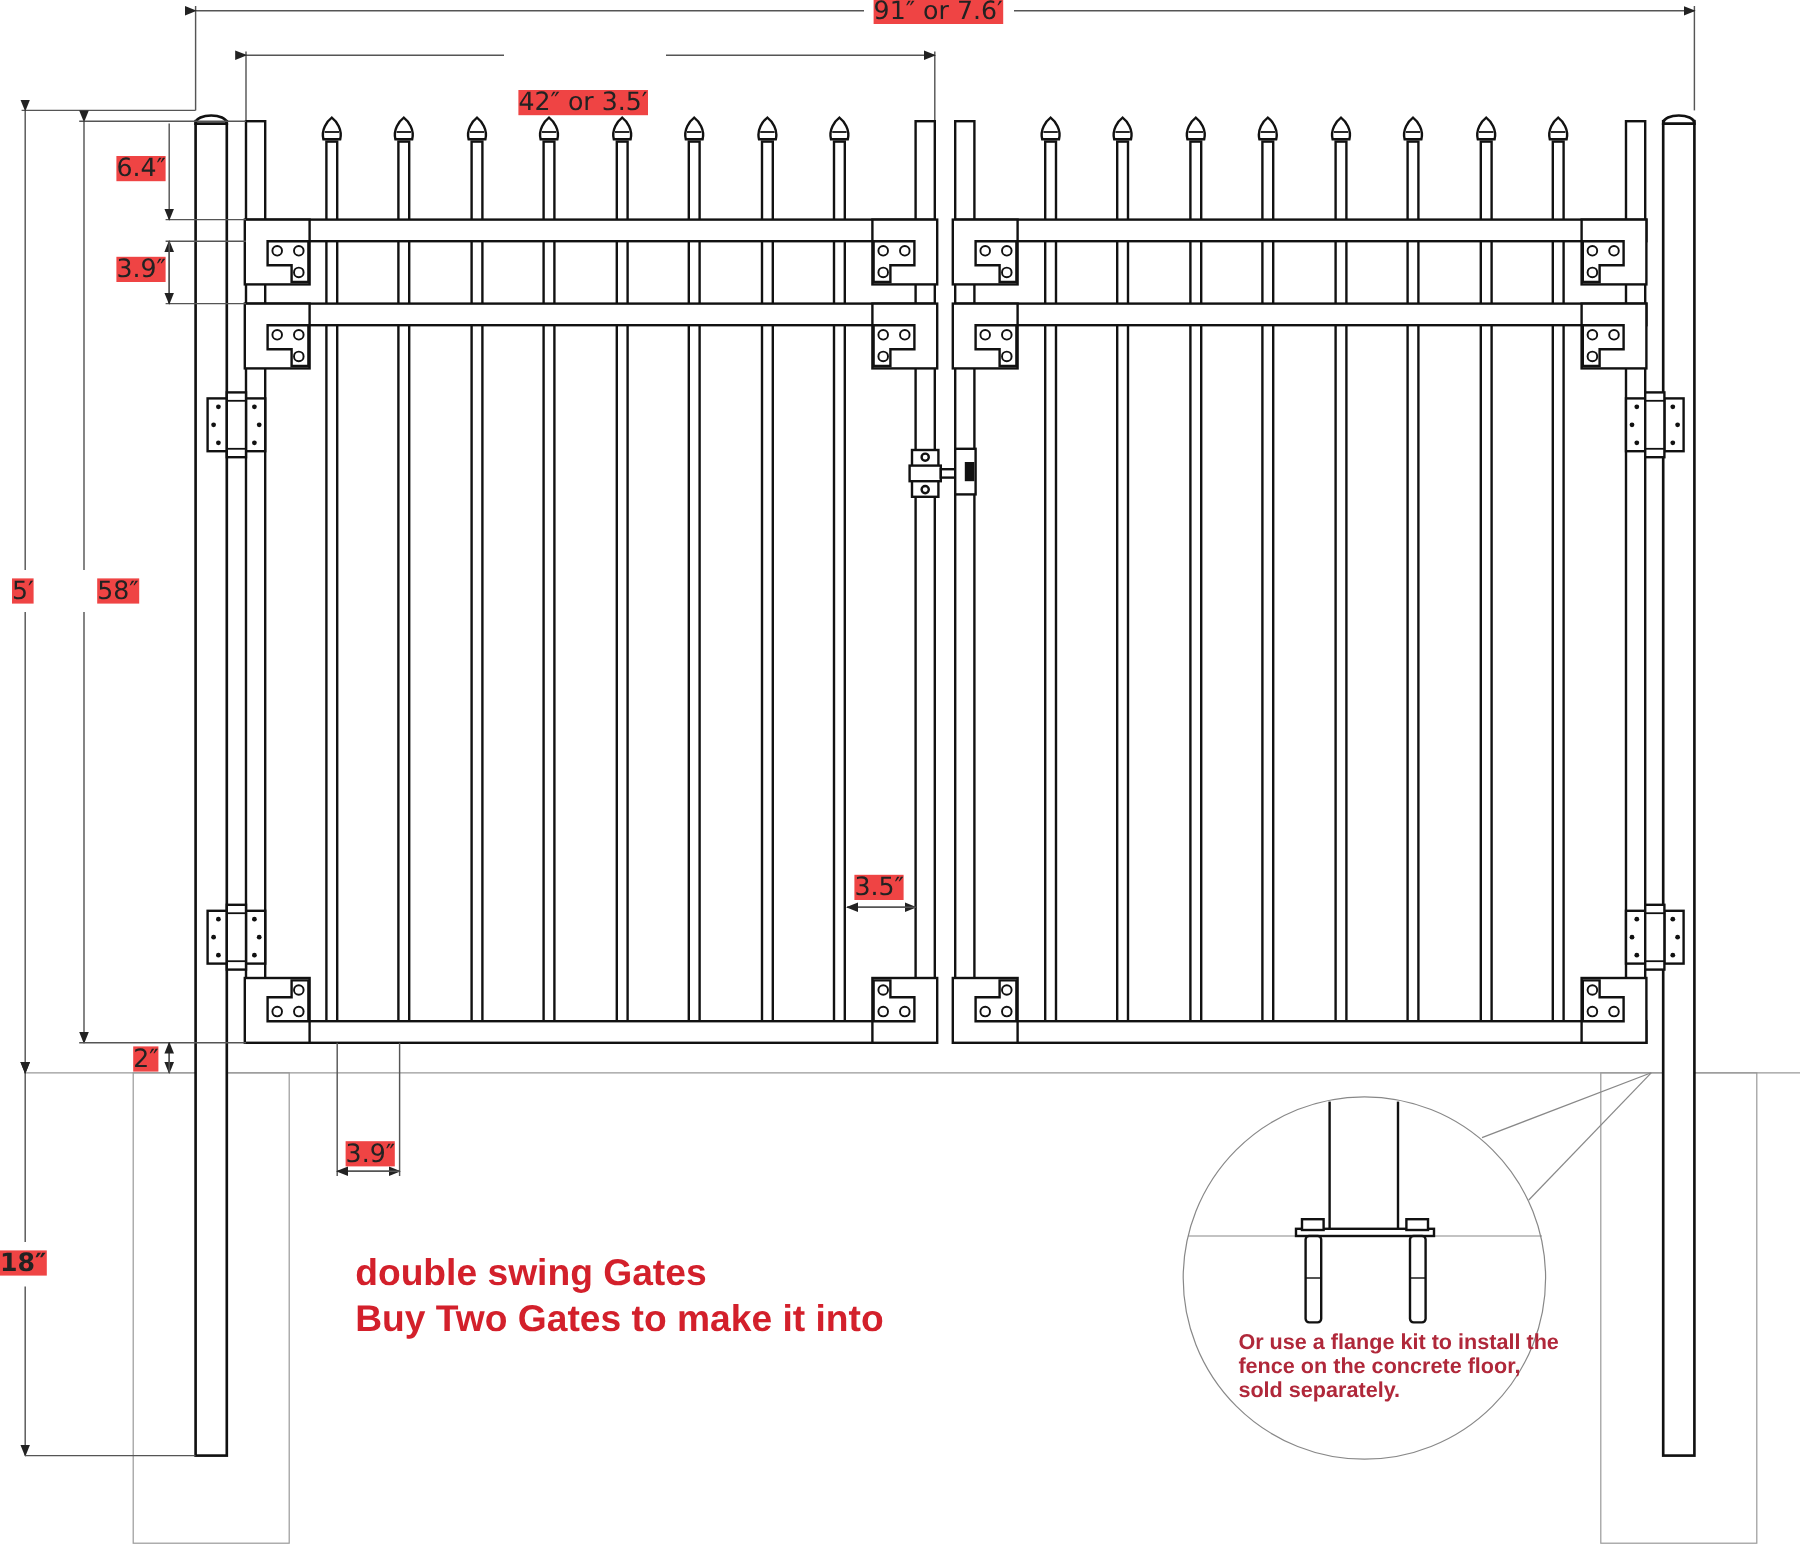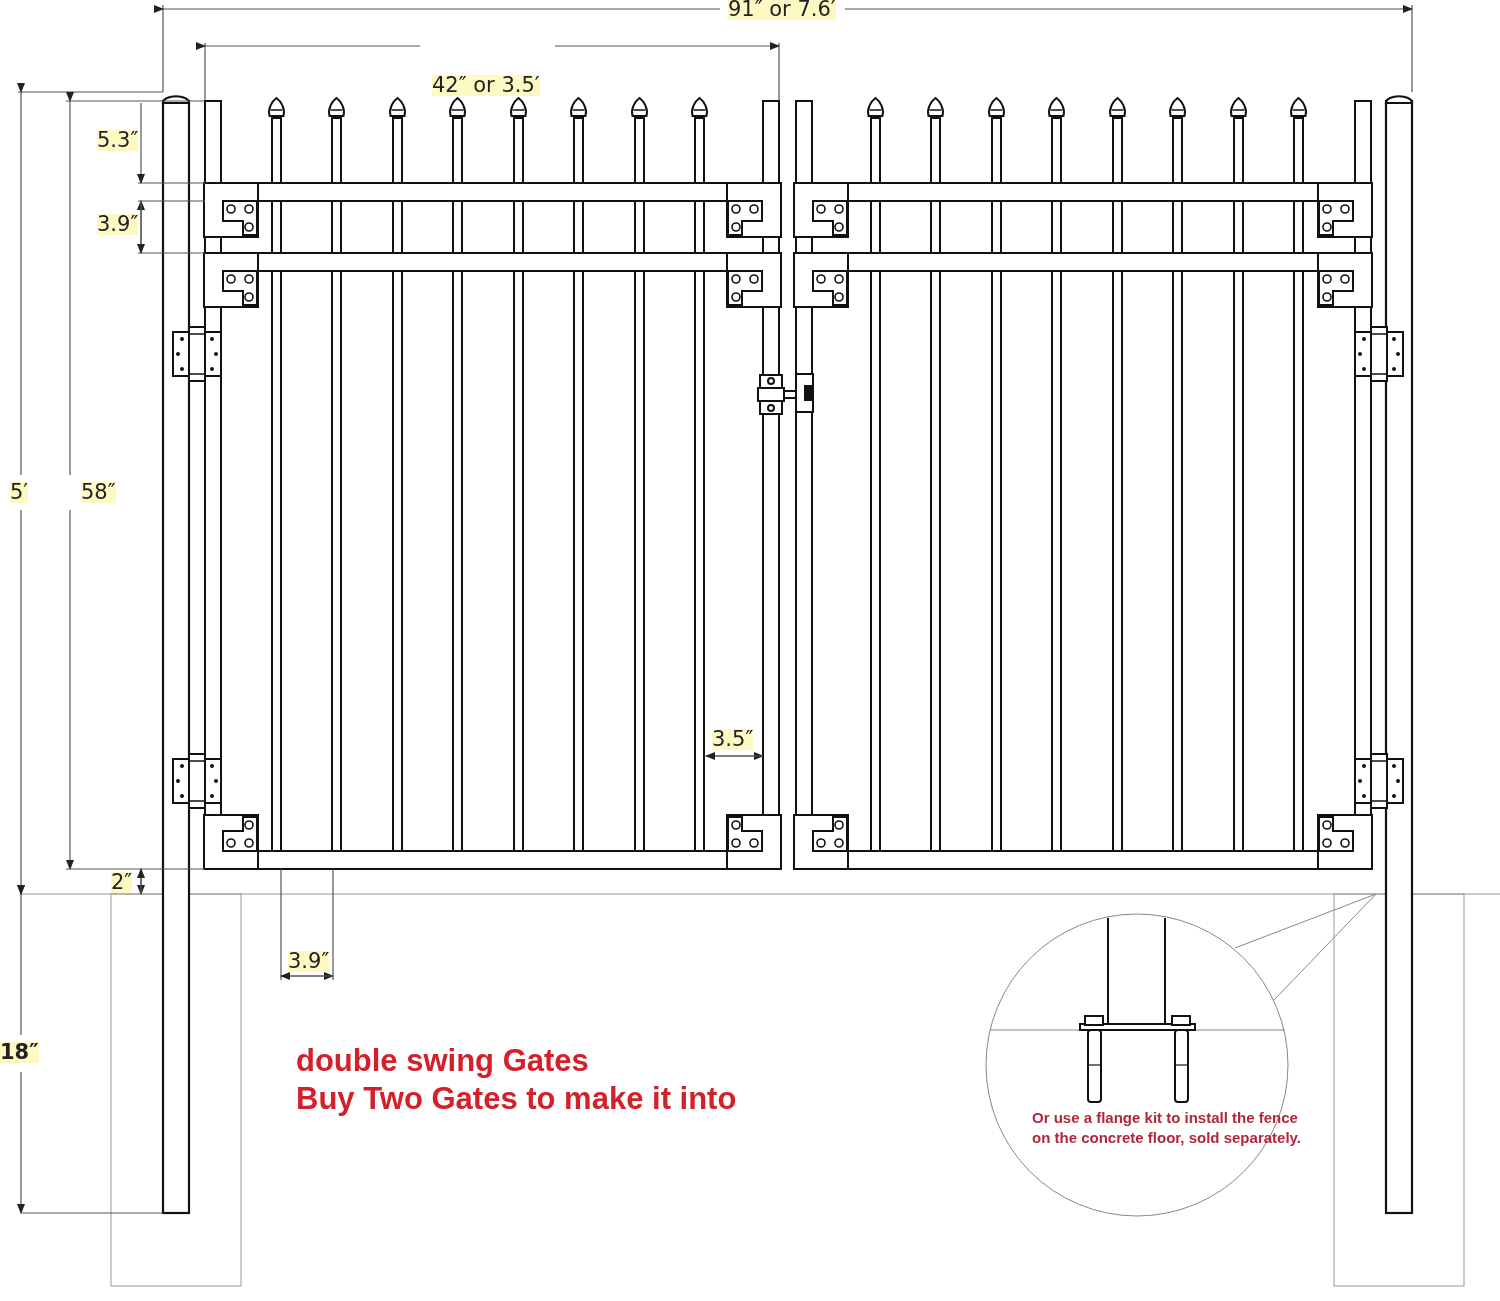--- a/index.html
+++ b/index.html
@@ -1,20 +1,20 @@
 <!DOCTYPE html>
 <html><head>
 <meta charset="utf-8">
 <style>
   html, body { margin: 0; padding: 0; background: #ffffff; }
   body { width: 1500px; height: 1301px; position: relative; overflow: hidden; font-family: "DejaVu Sans", sans-serif; }
   #stage { position: absolute; left: 0; top: 0; width: 1500px; height: 1301px; }
-  .dim-label { position: absolute; font-family: "DejaVu Sans", sans-serif; font-size: 21px; color: #222; background: #fef9c3; line-height: 1; white-space: nowrap; }
+  .dim-label { position: absolute; font-family: "DejaVu Sans", sans-serif; font-size: 21px; color: #222; background: #ef4444; line-height: 1; white-space: nowrap; }
   .red-headline { position: absolute; left: 296px; top: 1042px; font-family: "Liberation Sans", sans-serif; font-weight: bold; font-size: 31px; line-height: 38px; color: #d3202b; width: 520px; }
-  .red-note { position: absolute; left: 1032px; top: 1108px; font-family: "Liberation Sans", sans-serif; font-weight: bold; font-size: 15px; line-height: 20px; color: #b0283a; width: 270px; }
+  .red-note { position: absolute; left: 1032px; top: 1108px; font-family: "Liberation Sans", sans-serif; font-weight: bold; font-size: 18px; line-height: 20px; color: #b0283a; width: 270px; }
 </style>
 </head>
 <body>
 
 <div id="stage">
   <svg width="1500" height="1301" viewBox="0 0 1500 1301" xmlns="http://www.w3.org/2000/svg">
     <defs>
       <marker id="arr" markerWidth="10" markerHeight="8" refX="9" refY="4" orient="auto" markerUnits="userSpaceOnUse">
         <path d="M0,0 L10,4 L0,8 z" fill="#222"></path>
       </marker>
@@ -222,21 +222,21 @@
       <rect x="1088" y="1030" width="13" height="72" rx="3"></rect>
       <rect x="1175" y="1030" width="13" height="72" rx="3"></rect>
       <line x1="1088" y1="1065" x2="1101" y2="1065" stroke-width="1.2"></line>
       <line x1="1175" y1="1065" x2="1188" y2="1065" stroke-width="1.2"></line>
     </g>
   </svg>
 
   
   <div class="dim-label" style="left:728px; top:-1px;">91″ or 7.6′</div>
   <div class="dim-label" style="left:432px; top:39px;margin-top:36px;">42″ or 3.5′</div>
-  <div class="dim-label" style="left:97px; top:130px;">5.3″</div>
+  <div class="dim-label" style="left:97px; top:130px;">6.4″</div>
   <div class="dim-label" style="left:97px; top:214px;">3.9″</div>
   <div class="dim-label" style="left:10px; top:482px;">5′</div>
   <div class="dim-label" style="left:57px; top:482px;margin-left:24px;">58″</div>
   <div class="dim-label" style="left:111px; top:872px;">2″</div>
   <div class="dim-label" style="left:712px; top:729px;">3.5″</div>
   <div class="dim-label" style="left:288px; top:951px;">3.9″</div>
   <div class="dim-label" style="left:0px; top:1042px;font-weight:bold;">18″</div>
 
   
   <div class="red-headline">

